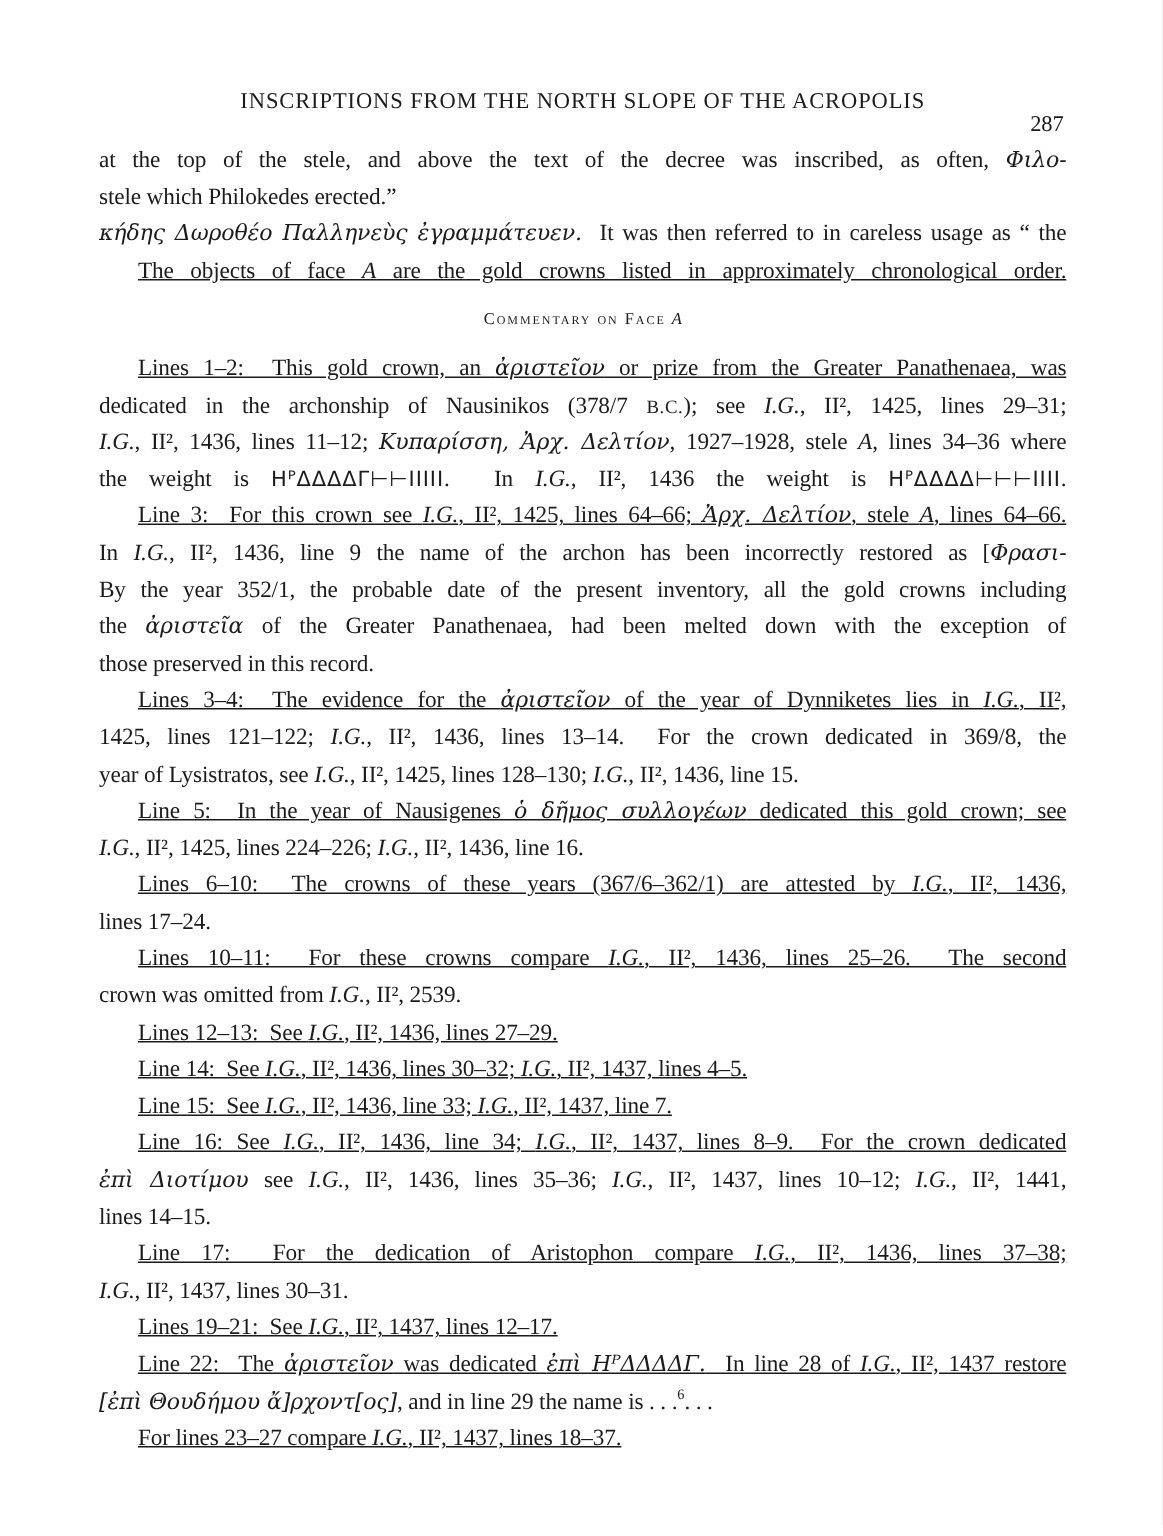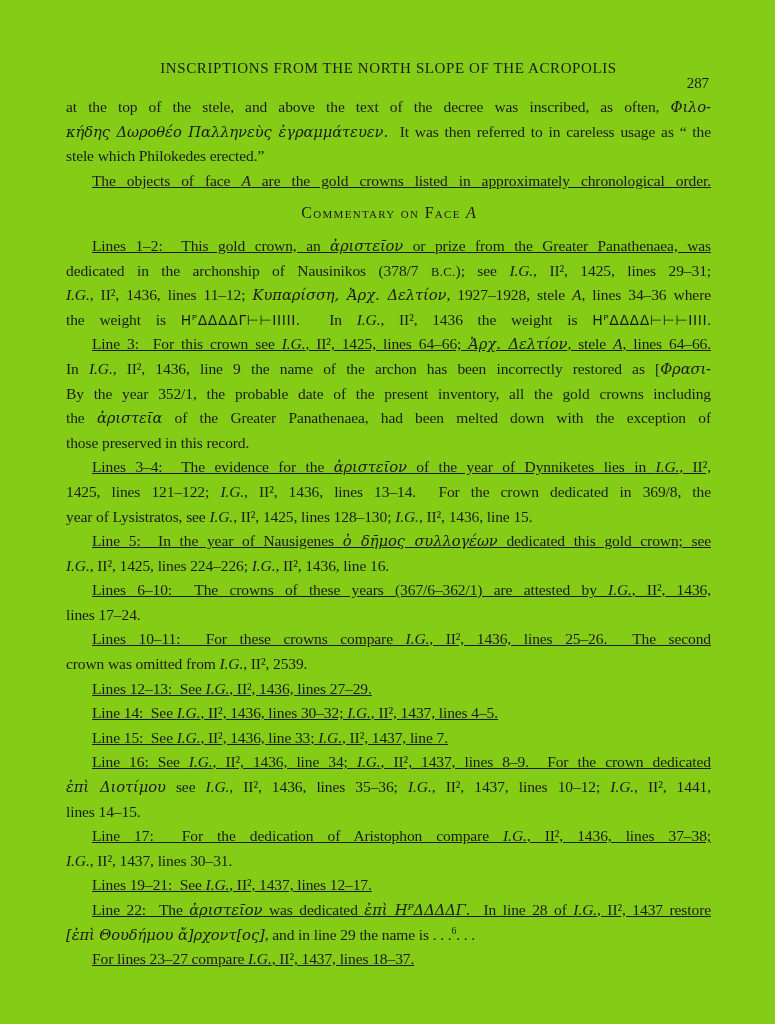--- a/index.html
+++ b/index.html
@@ -1,20 +1,20 @@
 <!DOCTYPE html>
 <html><head>
 <meta charset="utf-8">
 <style>
   html,body { margin:0; padding:0; background:#e8e8e6; }
   .page {
     position: relative;
     width: 775px; height: 1024px;
     margin: 0 auto;
-    background: #84cc16;
+    background: #ffffff;
     color: #1b1b1b;
     box-sizing: border-box;
     padding: 60px 64px 0 66px;
     overflow: hidden;
     font-family: "Liberation Serif", serif;
     font-size: 15.5px;
     letter-spacing: -0.1px;
   }
   .runhead { position: relative; height: 20px; margin-bottom: 15px; }
   .rh-title {
@@ -34,42 +34,42 @@
     white-space: nowrap;
     overflow: hidden;
   }
   .lastline { text-align: left; white-space: nowrap; overflow: hidden; }
   .indent { text-indent: 26px; text-decoration: underline; }
   .sec-heading { margin: 8px 0 8px 0; }
   .hline {
     text-align: center;
     text-align-last: center;
     white-space: nowrap;
-    font-size: 16px;
+    font-size: 11px;
   }
   .s-sc  { font-size: 81%; letter-spacing: 0.4px; }
   .s-i   { font-style: italic; }
   .s-g   { font-style: italic; font-family: "DejaVu Serif", serif; font-size: 95%; }
   .s-a   { font-family: "DejaVu Sans", sans-serif; font-size: 14px; letter-spacing: 0.6px; }
   .s-sup { vertical-align: super; font-size: 62%; line-height: 0; }
   .s-smallcaps-head { font-variant: small-caps; letter-spacing: 1.3px; }
 </style>
 </head>
 <body>
 
 <div class="page">
   <header class="runhead">
     <div class="rh-title">INSCRIPTIONS FROM THE NORTH SLOPE OF THE ACROPOLIS</div>
     <div class="rh-page">287</div>
   </header>
   <main class="body-text" id="body-root">
       <div class="para">
         <div class="line jline"><span>at the top of the stele, and above the text of the decree was inscribed, as often, </span><span class="s-g">Φιλο-</span></div>
+        <div class="line lastline"><span>stele which Philokedes erected.”</span></div>
         <div class="line jline"><span class="s-g">κήδης Δωροθέο Παλληνεὺς ἐγραμμάτευεν.</span><span>&nbsp; It was then referred to in careless usage as “ the</span></div>
-        <div class="line lastline"><span>stele which Philokedes erected.”</span></div>
       </div>
       <div class="para">
         <div class="line jline indent"><span>The objects of face </span><span class="s-i">A</span><span> are the gold crowns listed in approximately chronological order.</span></div>
       </div>
       <div class="sec-heading">
         <div class="line hline"><span class="s-smallcaps-head">Commentary on Face </span><span class="s-i">A</span></div>
       </div>
       <div class="para">
         <div class="line jline indent"><span>Lines 1–2:&nbsp; This gold crown, an </span><span class="s-g">ἀριστεῖον</span><span> or prize from the Greater Panathenaea, was</span></div>
         <div class="line jline"><span>dedicated in the archonship of Nausinikos (378/7 </span><span class="s-sc">B.C.</span><span>); see </span><span class="s-i">I.G.</span><span>, II², 1425, lines 29–31;</span></div>

